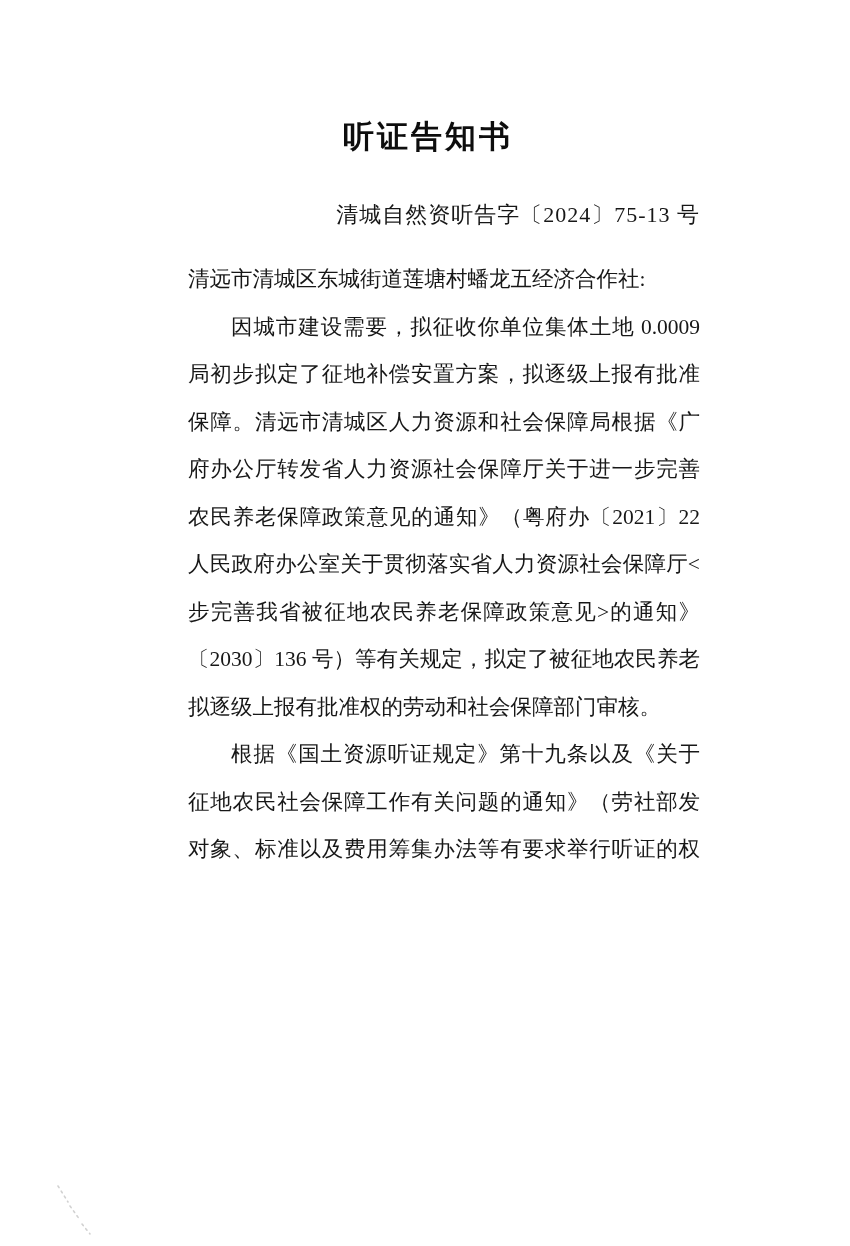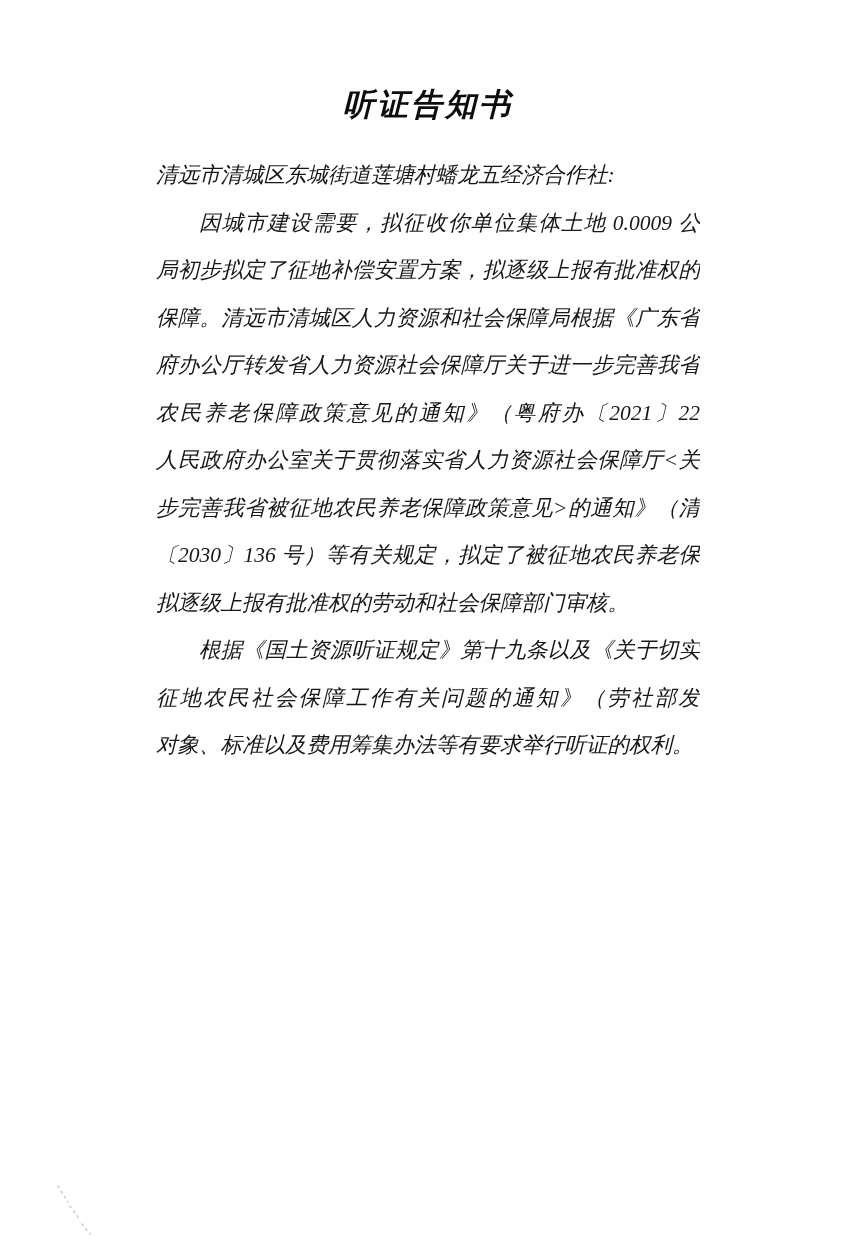--- a/index.html
+++ b/index.html
@@ -7,25 +7,24 @@
     padding: 0;
     background: #ffffff;
   }
   .page {
     position: relative;
     width: 754px;
     height: 1246px;
     margin: 0 auto;
     background: #ffffff;
     box-sizing: border-box;
-    padding: 84px 102px 0 108px;
+    padding: 116px 102px 0 108px;
     color: #171717;
     font-family: "Liberation Serif", "DejaVu Serif", serif;
     overflow: hidden;
-    font-style: italic;
   }
   .title {
     text-align: center;
     font-family: "Liberation Sans", "DejaVu Sans", sans-serif;
     font-weight: 700;
     font-size: 31px;
     line-height: 42px;
     letter-spacing: 3px;
     color: #0d0d0d;
   }
@@ -40,20 +39,21 @@
   .content {
     margin-top: 26px;
     font-size: 21.5px;
   }
   .line {
     line-height: 47.5px;
     height: 47.5px;
     overflow: hidden;
     text-align: justify;
     text-align-last: justify;
+    margin-left: 32px;
   }
   .line.first {
     text-indent: 2em;
   }
   .line.last {
     text-align-last: left;
   }
   .smudge {
     position: absolute;
     left: 6px;
@@ -61,20 +61,21 @@
     opacity: 0.45;
   }
 </style>
 </head>
 <body>
 
 <div class="page">
 
   <div class="title">听证告知书</div>
 
+  <div class="doc-number">清城自然资听告字〔2024〕75-13 号</div>
 
   <div class="content">
 
     <div class="line last">清远市清城区东城街道莲塘村蟠龙五经济合作社:</div>
 
     <div>
       <div class="line first">因城市建设需要，拟征收你单位集体土地 0.0009 公顷，其中</div>
       <div class="line">局初步拟定了征地补偿安置方案，拟逐级上报有批准权的人民政</div>
     </div>
 

